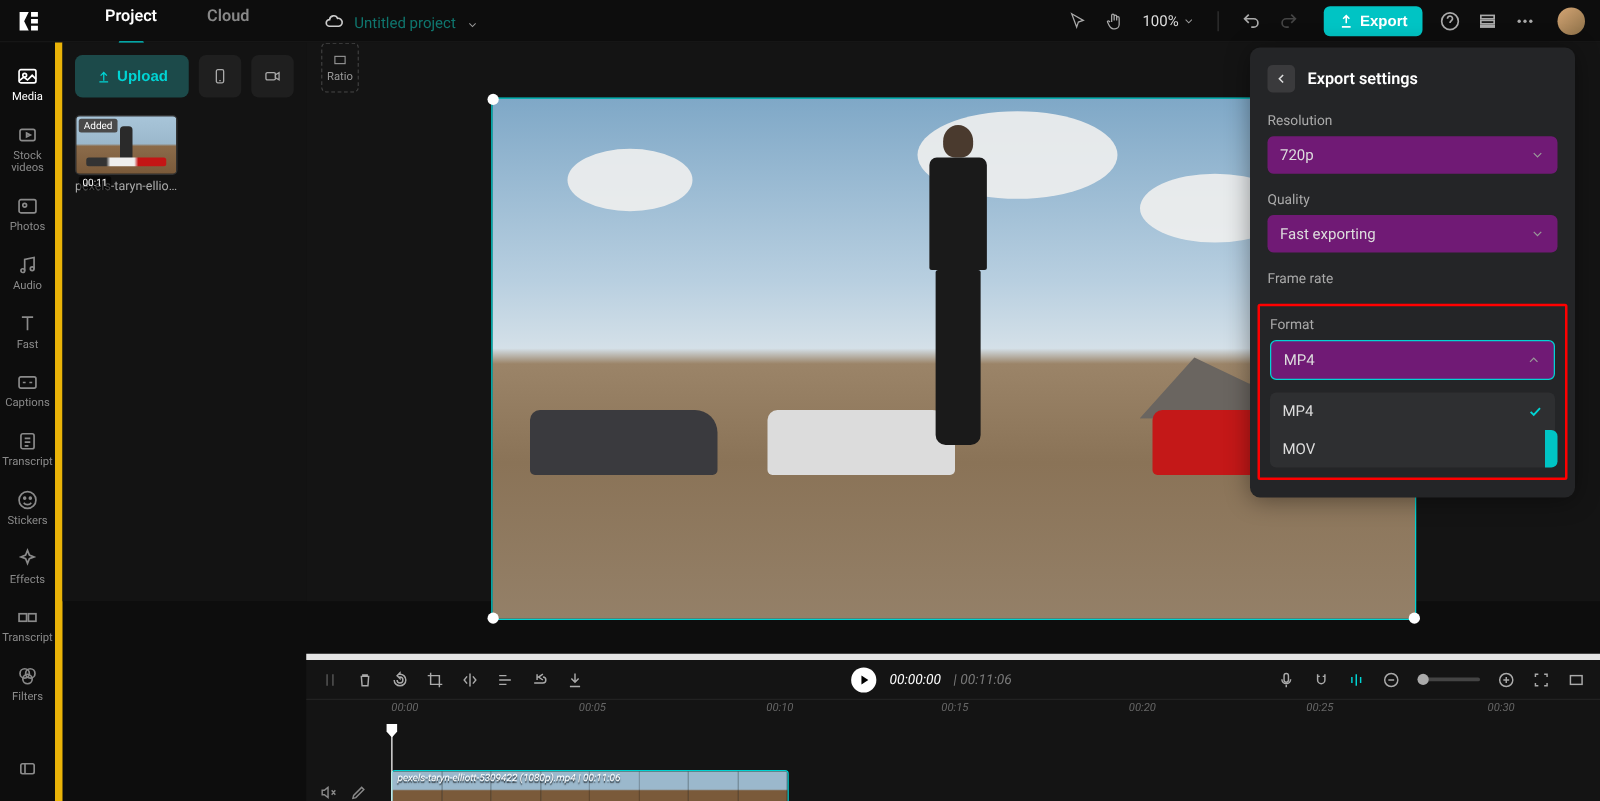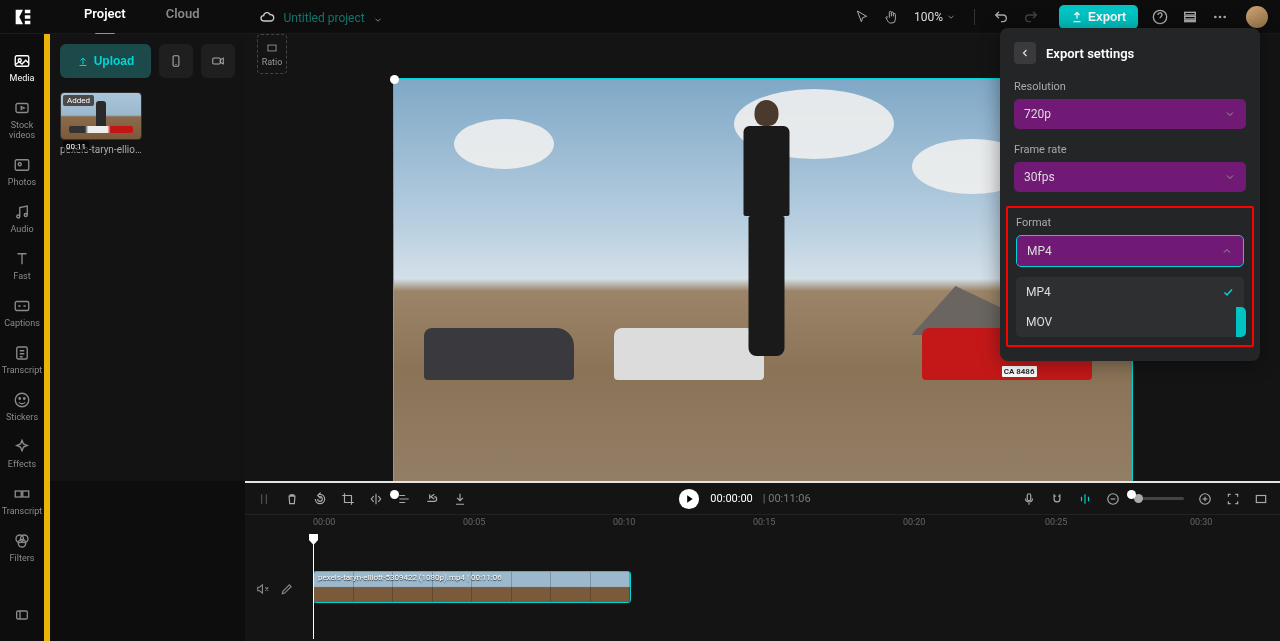--- a/index.html
+++ b/index.html
@@ -62,41 +62,41 @@
 .c2{width:160px;height:70px;top:10px;left:340px;}
 .c3{width:120px;height:55px;top:60px;right:100px;}
 .car{position:absolute;bottom:115px;width:150px;height:52px;border-radius:8px 18px 4px 4px;}
 .car.gray{left:30px;background:#3a3a3e;}
 .car.white{left:220px;background:#dcdcdc;}
 .car.red{right:40px;width:170px;background:#c41818;}
 .mountain{position:absolute;right:0;bottom:160px;width:220px;height:70px;background:#6a6560;clip-path:polygon(0 100%,20% 30%,40% 60%,60% 10%,80% 50%,100% 20%,100% 100%);}
 .vid-frame .plate{position:absolute;right:95px;bottom:118px;background:#fff;color:#222;font-size:8px;padding:1px 2px;border-radius:1px;font-weight:600;}
 
 
-.timeline-wrap { position: absolute; left: 245px; right: 0; bottom: 0; height: 160px; background: #141414; border-top: 2px solid #e5e5e5; }
+.timeline-wrap { position: absolute; left: 245px; right: 0; bottom: 0; height: 118px; background: #141414; border-top: 5px solid #e5e5e5; font-style: italic; }
 .tl-toolbar { height: 32px; display: flex; align-items: center; padding: 0 12px; gap: 14px; border-bottom: 1px solid #222; }
 .tl-toolbar .icon { width: 14px; height: 14px; cursor: pointer; color: #aaa; }
 .tl-center { margin-left: auto; margin-right: auto; display: flex; align-items: center; gap: 10px; }
 .tl-center .tc { font-size: 11px; color: #fff; }
 .tl-center .tc.dur { color: #7a7a7a; }
 .tl-right { display: flex; align-items: center; gap: 14px; }
 .tl-right .icon.active { color: #00d4d4; }
 .tl-ruler { height: 24px; position: relative; font-size: 9px; color: #666; }
 .tl-ruler .tick { position: absolute; top: 2px; }
 .tl-tracks { position: relative; height: 100px; }
 .tl-side { position: absolute; left: 0; top: 0; bottom: 0; width: 60px; display: flex; align-items: center; justify-content: center; gap: 10px; }
 .tl-side .icon { width: 14px; height: 14px; color: #888; }
 .tl-clip { position: absolute; left: 68px; top: 32px; width: 318px; height: 32px; background: #2a3a40; border: 1px solid #00d4d4; border-radius: 3px; overflow: hidden; display:flex; }
 .tl-clip .thumb { flex:1; background: linear-gradient(180deg,#9bb8cc 0%, #9bb8cc 48%, #7a5a3a 52%, #7a5a3a 100%); border-right:1px solid rgba(0,0,0,.2); }
 .tl-clip .label { position: absolute; top: 1px; left: 4px; font-size: 8px; color: #fff; text-shadow: 0 1px 1px rgba(0,0,0,.8); z-index: 2; }
 .tl-playhead { position: absolute; left: 68px; top: 0; bottom: 0; width: 1px; background: #fff; }
 .tl-playhead::before { content: ''; position: absolute; top: -5px; left: -4px; width: 9px; height: 11px; background: #fff; clip-path: polygon(0 0,100% 0,100% 55%,50% 100%,0 55%); }
 
 
-.export-panel { position: absolute; top: 28px; right: 20px; width: 260px; background: #242527; border-radius: 8px; padding: 14px; box-shadow: 0 2px 20px rgba(0,0,0,.4); z-index: 20; }
+.export-panel { position: absolute; top: 38px; right: 20px; width: 260px; background: #242527; border-radius: 8px; padding: 14px; box-shadow: 0 2px 20px rgba(0,0,0,.4); z-index: 20; }
 .export-panel .hdr { display: flex; align-items: center; gap: 10px; margin-bottom: 16px; }
 .export-panel .back { width: 22px; height: 22px; background: #3a3a3c; border-radius: 4px; display: flex; align-items: center; justify-content: center; cursor: pointer; }
 .export-panel .hdr .title { font-size: 13px; font-weight: 600; color: #fff; }
 .field-group { margin-bottom: 14px; }
 .field-group.boxed { border: 2px solid #ff0000; padding: 8px; margin: 0 -8px 0px -8px; border-radius: 2px; }
 .field-label { font-size: 11px; color: #aaa; margin-bottom: 6px; }
 .select { background: #701a75; border-radius: 5px; padding: 8px 10px; display: flex; align-items: center; justify-content: space-between; font-size: 12px; color: #ddd; cursor: pointer; }
 .select.open { border: 1px solid #00d4d4; }
 .select .chev { width: 12px; height: 12px; }
 .dropdown { background: #2e2f31; border-radius: 5px; margin-top: 10px; overflow: hidden; }
@@ -434,27 +434,30 @@
   <div class="field-group">
     <div class="field-label">Resolution</div>
     <div class="select">
       <span>720p</span>
       <svg class="chev" viewBox="0 0 24 24" fill="none" stroke="#999" stroke-width="2">
           <polyline points="6 9 12 15 18 9"></polyline>
         </svg>
     </div>
   </div>
   <div class="field-group">
-    <div class="field-label">Frame rate</div>
+    <div class="field-label">Quality</div>
     <div class="select">
-      <span>30fps</span>
+      <span>Fast exporting</span>
       <svg class="chev" viewBox="0 0 24 24" fill="none" stroke="#999" stroke-width="2">
           <polyline points="6 9 12 15 18 9"></polyline>
         </svg>
     </div>
+  </div>
+  <div class="field-group">
+    <div class="field-label">Frame rate</div>
   </div>
   <div class="field-group boxed">
     <div class="field-label">Format</div>
     <div class="select open">
       <span>MP4</span>
       <svg class="chev" viewBox="0 0 24 24" fill="none" stroke="#999" stroke-width="2">
           <polyline points="6 15 12 9 18 15"></polyline>
         </svg>
     </div>
     <div class="dropdown">

